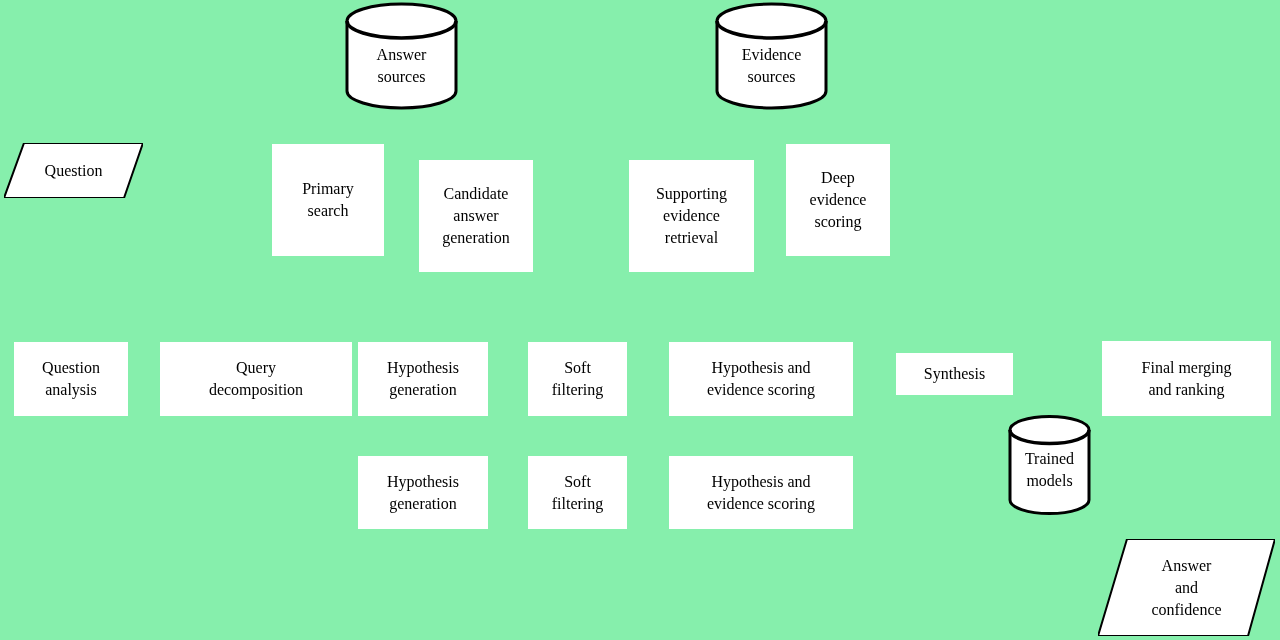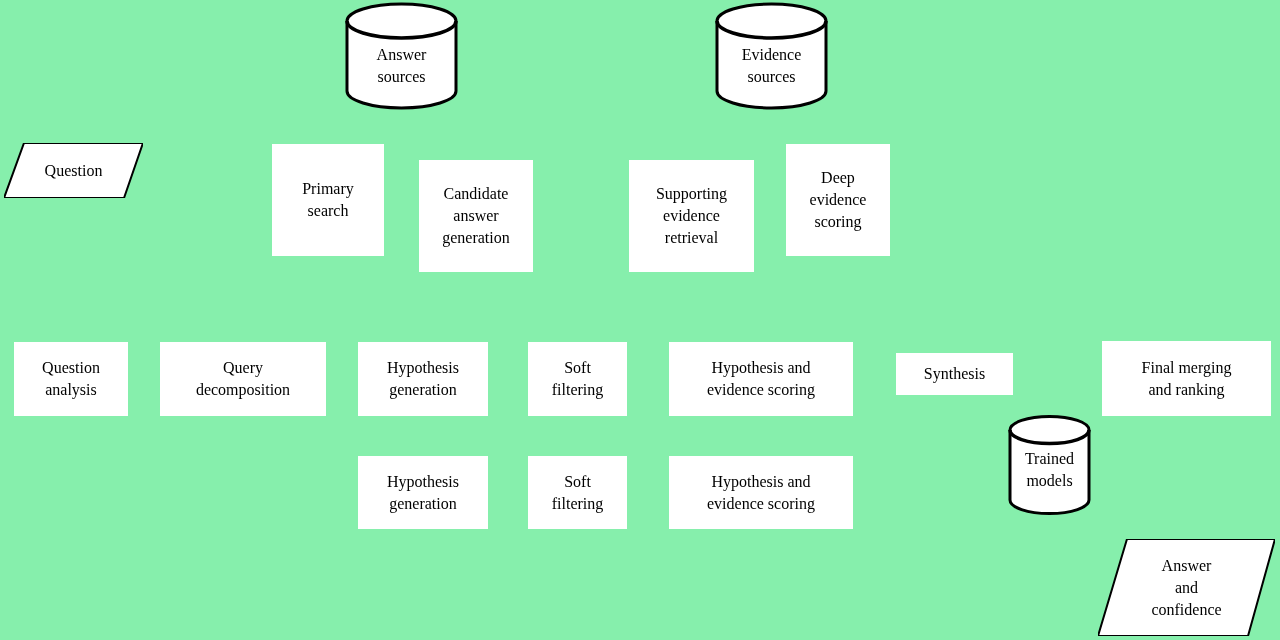--- a/index.html
+++ b/index.html
@@ -92,21 +92,21 @@
 evidence
 retrieval</div>
 
   <div class="node rect-node" style="left:786px; top:144px; width:104px; height:112px;">Deep
 evidence
 scoring</div>
 
   <div class="node rect-node" style="left:14px; top:342px; width:114px; height:74px;">Question
 analysis</div>
 
-  <div class="node rect-node" style="left:160px; top:342px; width:166px; height:74px;">Query
+  <div class="node rect-node" style="left:160px; top:342px; width:192px; height:74px;">Query
 decomposition</div>
 
   <div class="node rect-node" style="left:358px; top:342px; width:130px; height:74px;">Hypothesis
 generation</div>
 
   <div class="node rect-node" style="left:528px; top:342px; width:99px; height:74px;">Soft
 filtering</div>
 
   <div class="node rect-node" style="left:669px; top:342px; width:184px; height:74px;">Hypothesis and
 evidence scoring</div>

